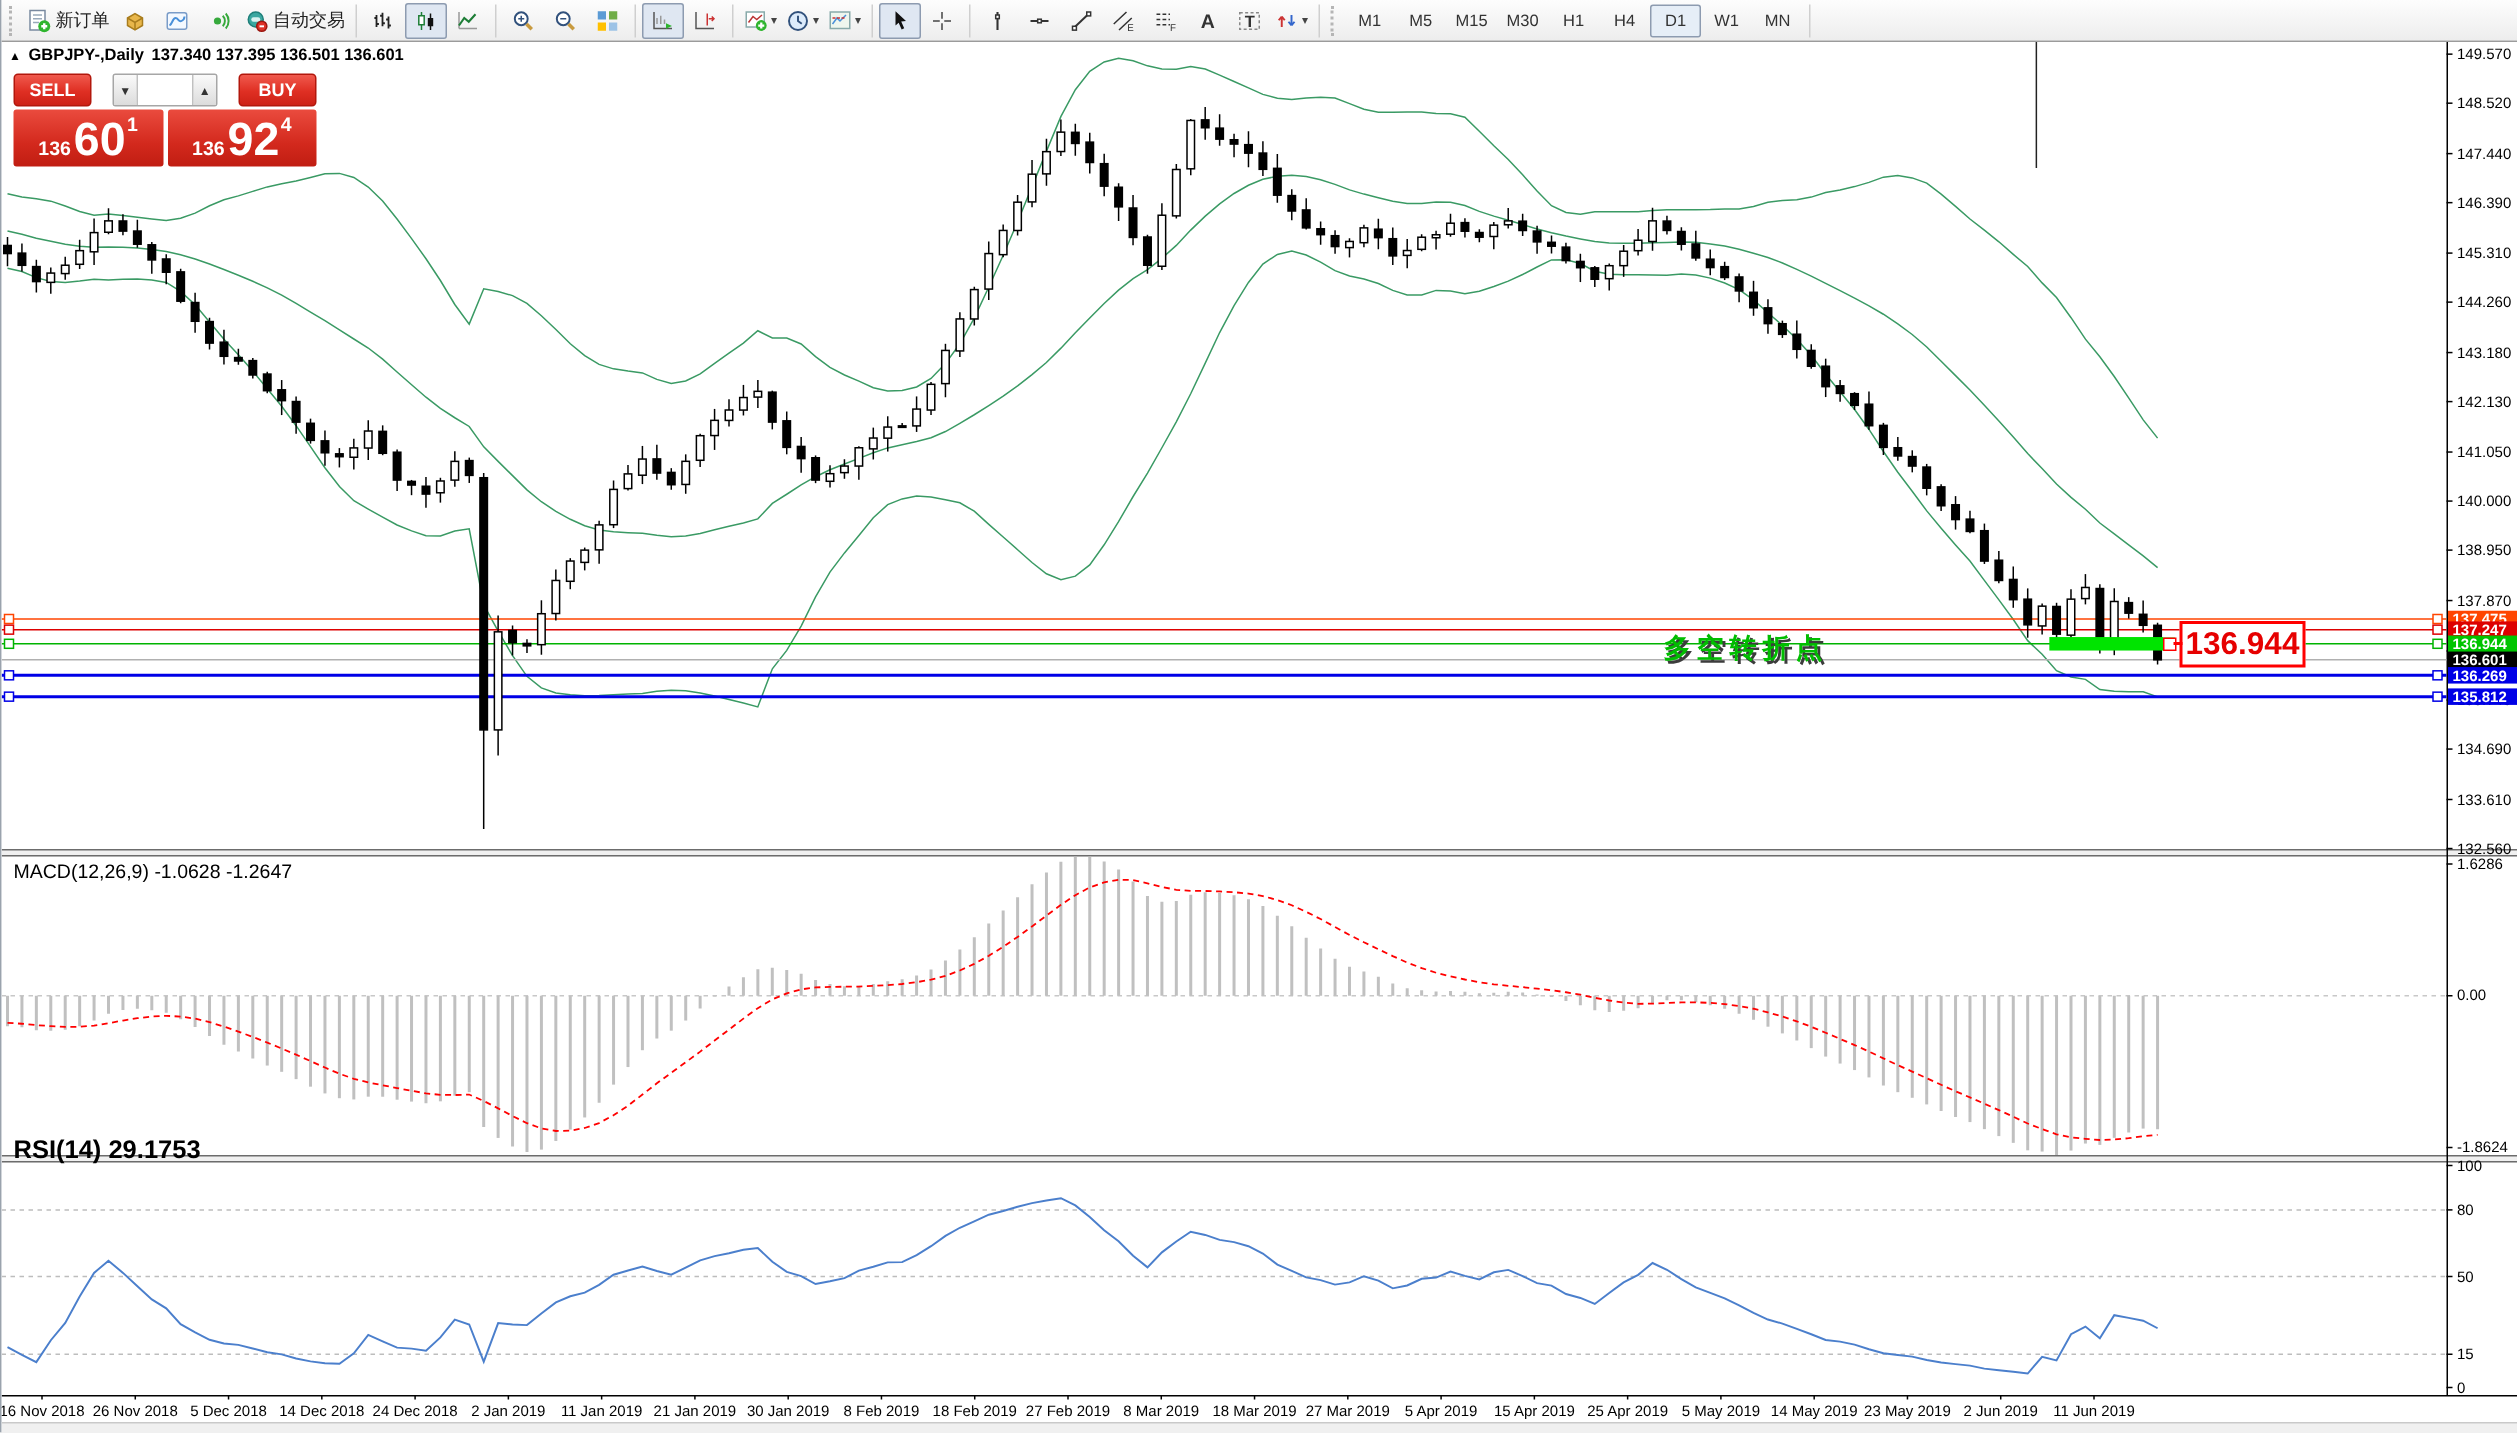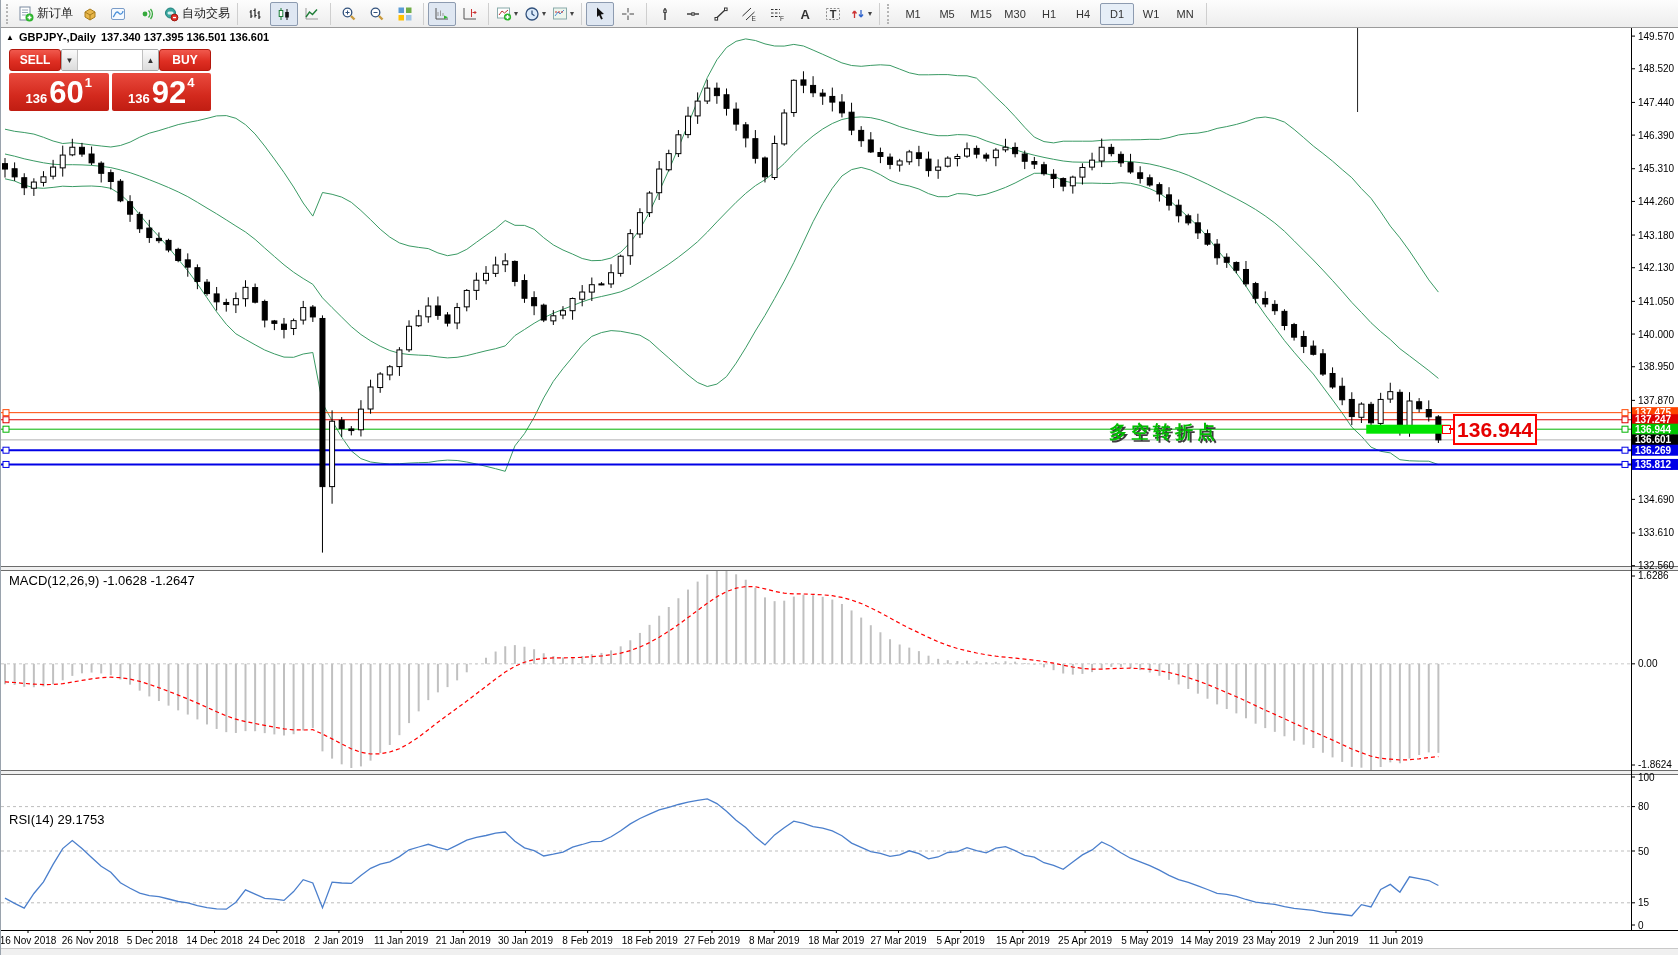--- a/index.html
+++ b/index.html
@@ -20,30 +20,30 @@
   .tf-btn{height:20px;min-width:26px;font-size:11px;color:#333;display:flex;align-items:center;
     justify-content:center;border:1px solid transparent;border-radius:2px;padding:0 3px;}
   .tf-btn.pressed{background:#e6eef7;border:1px solid #8d9bb0;text-align:right;}
   #tb-right{position:absolute;right:130px;top:3px;display:flex;gap:8px;}
   
   #chartsvg{position:absolute;left:0;top:0;z-index:1;}
   .overlay{position:absolute;z-index:3;}
   #title-row{left:5px;top:31px;font-size:11px;font-weight:bold;color:#000;display:flex;align-items:center;gap:5px;}
   #title-row .tri{font-size:8px;}
   #macd-label{left:8px;top:573px;font-size:13px;color:#000;}
-  #rsi-label{left:8px;top:812px;font-size:13px;color:#000;}
+  #rsi-label{left:8px;top:757px;font-size:17px;color:#000;font-weight:bold;}
   #note-text{left:1108px;top:420px;font-size:18px;font-weight:bold;color:#00bd00;
     text-shadow:2px 2px 0 #3c3c3c;letter-spacing:4px;white-space:nowrap;}
   #callout{left:1452px;top:414px;width:80px;height:27px;background:#fff;border:2px solid #ff0000;
     color:#e60000;font-size:21px;font-weight:bold;display:flex;align-items:center;justify-content:center;}
   #callout-anchor{left:1441px;top:425px;width:7px;height:7px;border:1px solid #ff0000;background:#fff;}
   #callout-dash{left:1448px;top:428px;width:6px;height:2px;background:#ff0000;}
   
   #trade-panel{left:8px;top:49px;width:202px;z-index:4;}
-  .tp-row1{display:flex;gap:0;height:22px;}
+  .tp-row1{display:flex;gap:14px;height:22px;}
   .tp-btn{flex:0 0 50px;color:#fff;font-size:12px;font-weight:bold;display:flex;align-items:center;
     justify-content:center;border:1px solid #b2170c;border-radius:3px;
     background:linear-gradient(#f0594d,#df2f23 55%,#cd2116);}
   .vol-box{flex:1;display:flex;background:#fff;border:1px solid #a6a6a6;border-radius:2px;overflow:hidden;}
   .vol-arrow{width:15px;background:linear-gradient(#fafafa,#dcdcdc);border:0;font-size:8px;color:#333;
     display:flex;align-items:center;justify-content:center;}
   .vol-arrow.left{border-right:1px solid #c0c0c0;}
   .vol-arrow.right{border-left:1px solid #c0c0c0;}
   .vol-box input{flex:1;border:0;outline:0;font-size:13px;text-align:right;padding:0 8px 0 0;
     font-family:"Liberation Sans",sans-serif;color:#111;min-width:0;margin-top:47px;}

